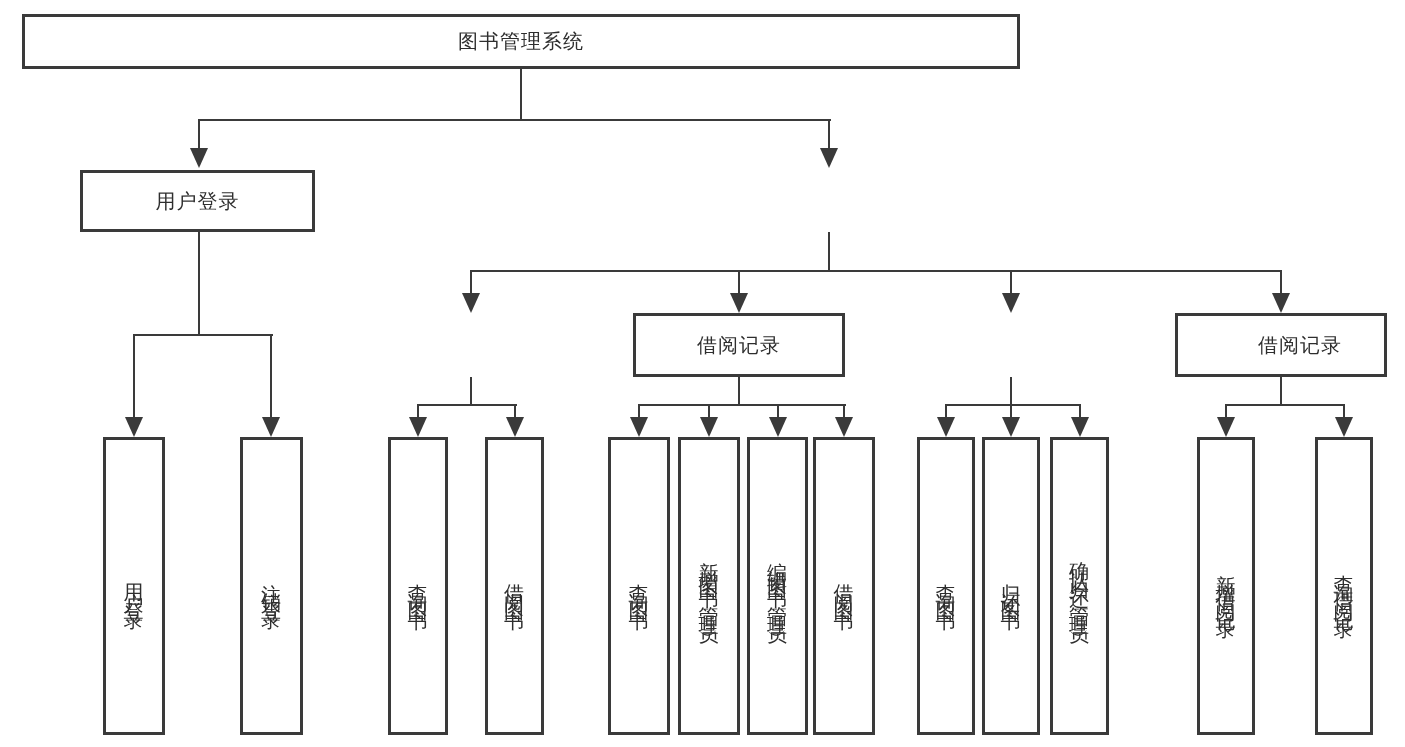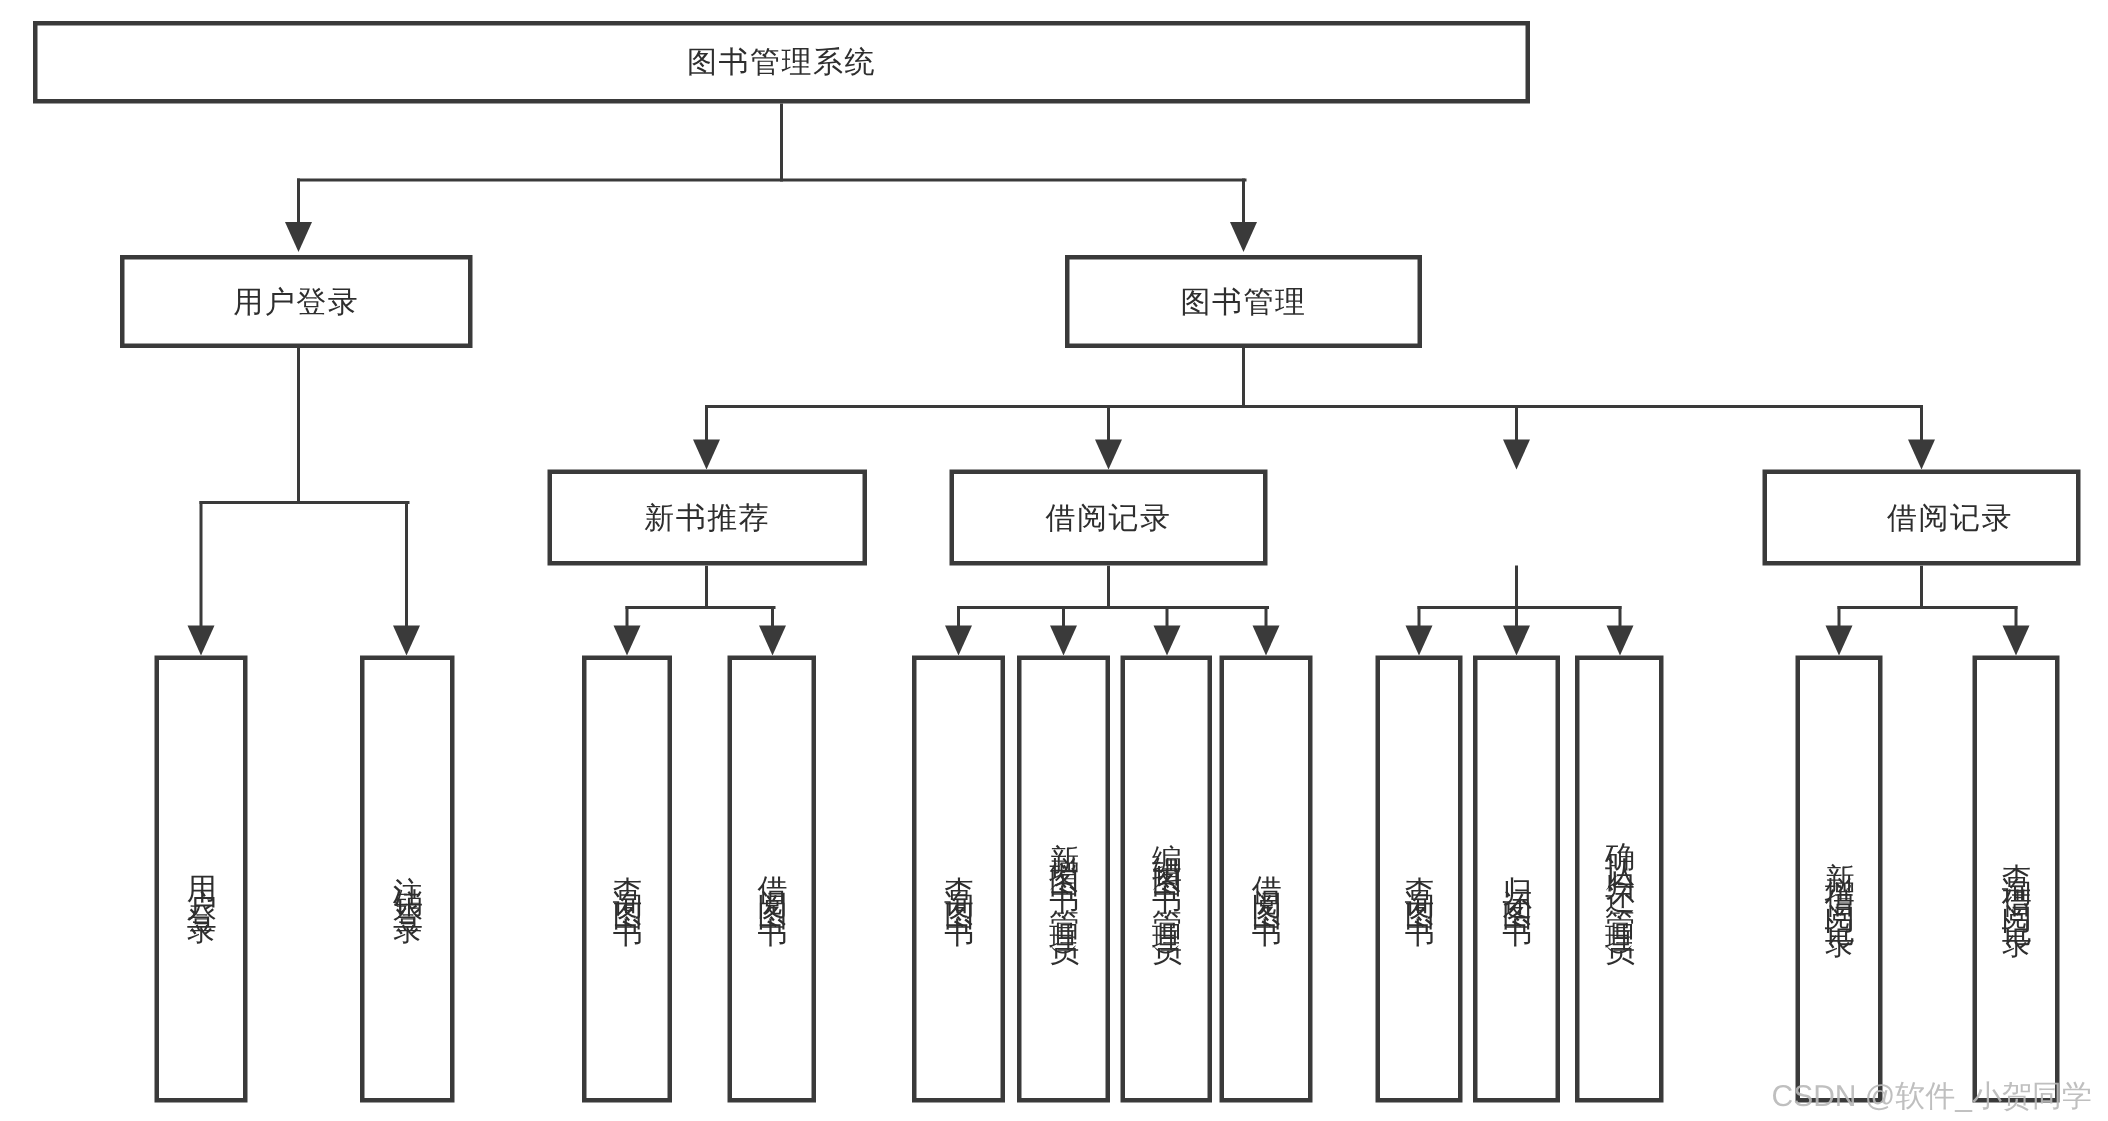--- a/index.html
+++ b/index.html
@@ -84,21 +84,20 @@
   <div>
     <div class="vl" style="left:520px; top:66px; height:55px;"></div>
     <div class="hl" style="left:198px; top:119px; width:633px;"></div>
     <div class="vl" style="left:198px; top:119px; height:32px;"></div>
     <div class="arrow" style="left:190px; top:148px;"></div>
     <div class="vl" style="left:828px; top:119px; height:32px;"></div>
     <div class="arrow" style="left:820px; top:148px;"></div>
   </div>
 
   <div class="box" style="left:80px; top:170px; width:235px; height:62px;">用户登录</div>
-  <div class="box" style="left:710px; top:170px; width:238px; height:62px;">图书管理</div>
 
   <div>
     <div class="vl" style="left:198px; top:232px; height:104px;"></div>
     <div class="hl" style="left:133px; top:334px; width:140px;"></div>
     <div class="vl" style="left:133px; top:334px; height:85px;"></div>
     <div class="arrow" style="left:125px; top:417px;"></div>
     <div class="vl" style="left:270px; top:334px; height:85px;"></div>
     <div class="arrow" style="left:262px; top:417px;"></div>
   </div>
 
@@ -108,21 +107,20 @@
     <div class="vl" style="left:470px; top:270px; height:26px;"></div>
     <div class="arrow" style="left:462px; top:293px;"></div>
     <div class="vl" style="left:738px; top:270px; height:26px;"></div>
     <div class="arrow" style="left:730px; top:293px;"></div>
     <div class="vl" style="left:1010px; top:270px; height:26px;"></div>
     <div class="arrow" style="left:1002px; top:293px;"></div>
     <div class="vl" style="left:1280px; top:270px; height:26px;"></div>
     <div class="arrow" style="left:1272px; top:293px;"></div>
   </div>
 
-  <div class="box" style="left:365px; top:313px; width:213px; height:64px;">新书推荐</div>
   <div class="box" style="left:633px; top:313px; width:212px; height:64px;">借阅记录</div>
   <div class="box" style="left:1175px; top:313px; width:212px; height:64px;padding-left:38px;">借阅记录</div>
 
   <div>
     <div class="vl" style="left:470px; top:377px; height:29px;"></div>
     <div class="hl" style="left:417px; top:404px; width:100px;"></div>
     <div class="vl" style="left:417px; top:404px; height:15px;"></div>
     <div class="arrow" style="left:409px; top:417px;"></div>
     <div class="vl" style="left:514px; top:404px; height:15px;"></div>
     <div class="arrow" style="left:506px; top:417px;"></div>
@@ -172,15 +170,14 @@
   <div class="leaf" style="left:747px; width:61px;">编辑图书（管理员）</div>
   <div class="leaf" style="left:813px; width:62px;">借阅图书</div>
 
   <div class="leaf" style="left:917px; width:58px;">查询图书</div>
   <div class="leaf" style="left:982px; width:58px;">归还图书</div>
   <div class="leaf" style="left:1050px; width:59px;">确认归还（管理员）</div>
 
   <div class="leaf" style="left:1197px; width:58px;">新增借阅记录</div>
   <div class="leaf" style="left:1315px; width:58px;">查询借阅记录</div>
 
-  <div class="watermark">CSDN @软件_小贺同学</div>
 
 </div>
 
 </body></html>

